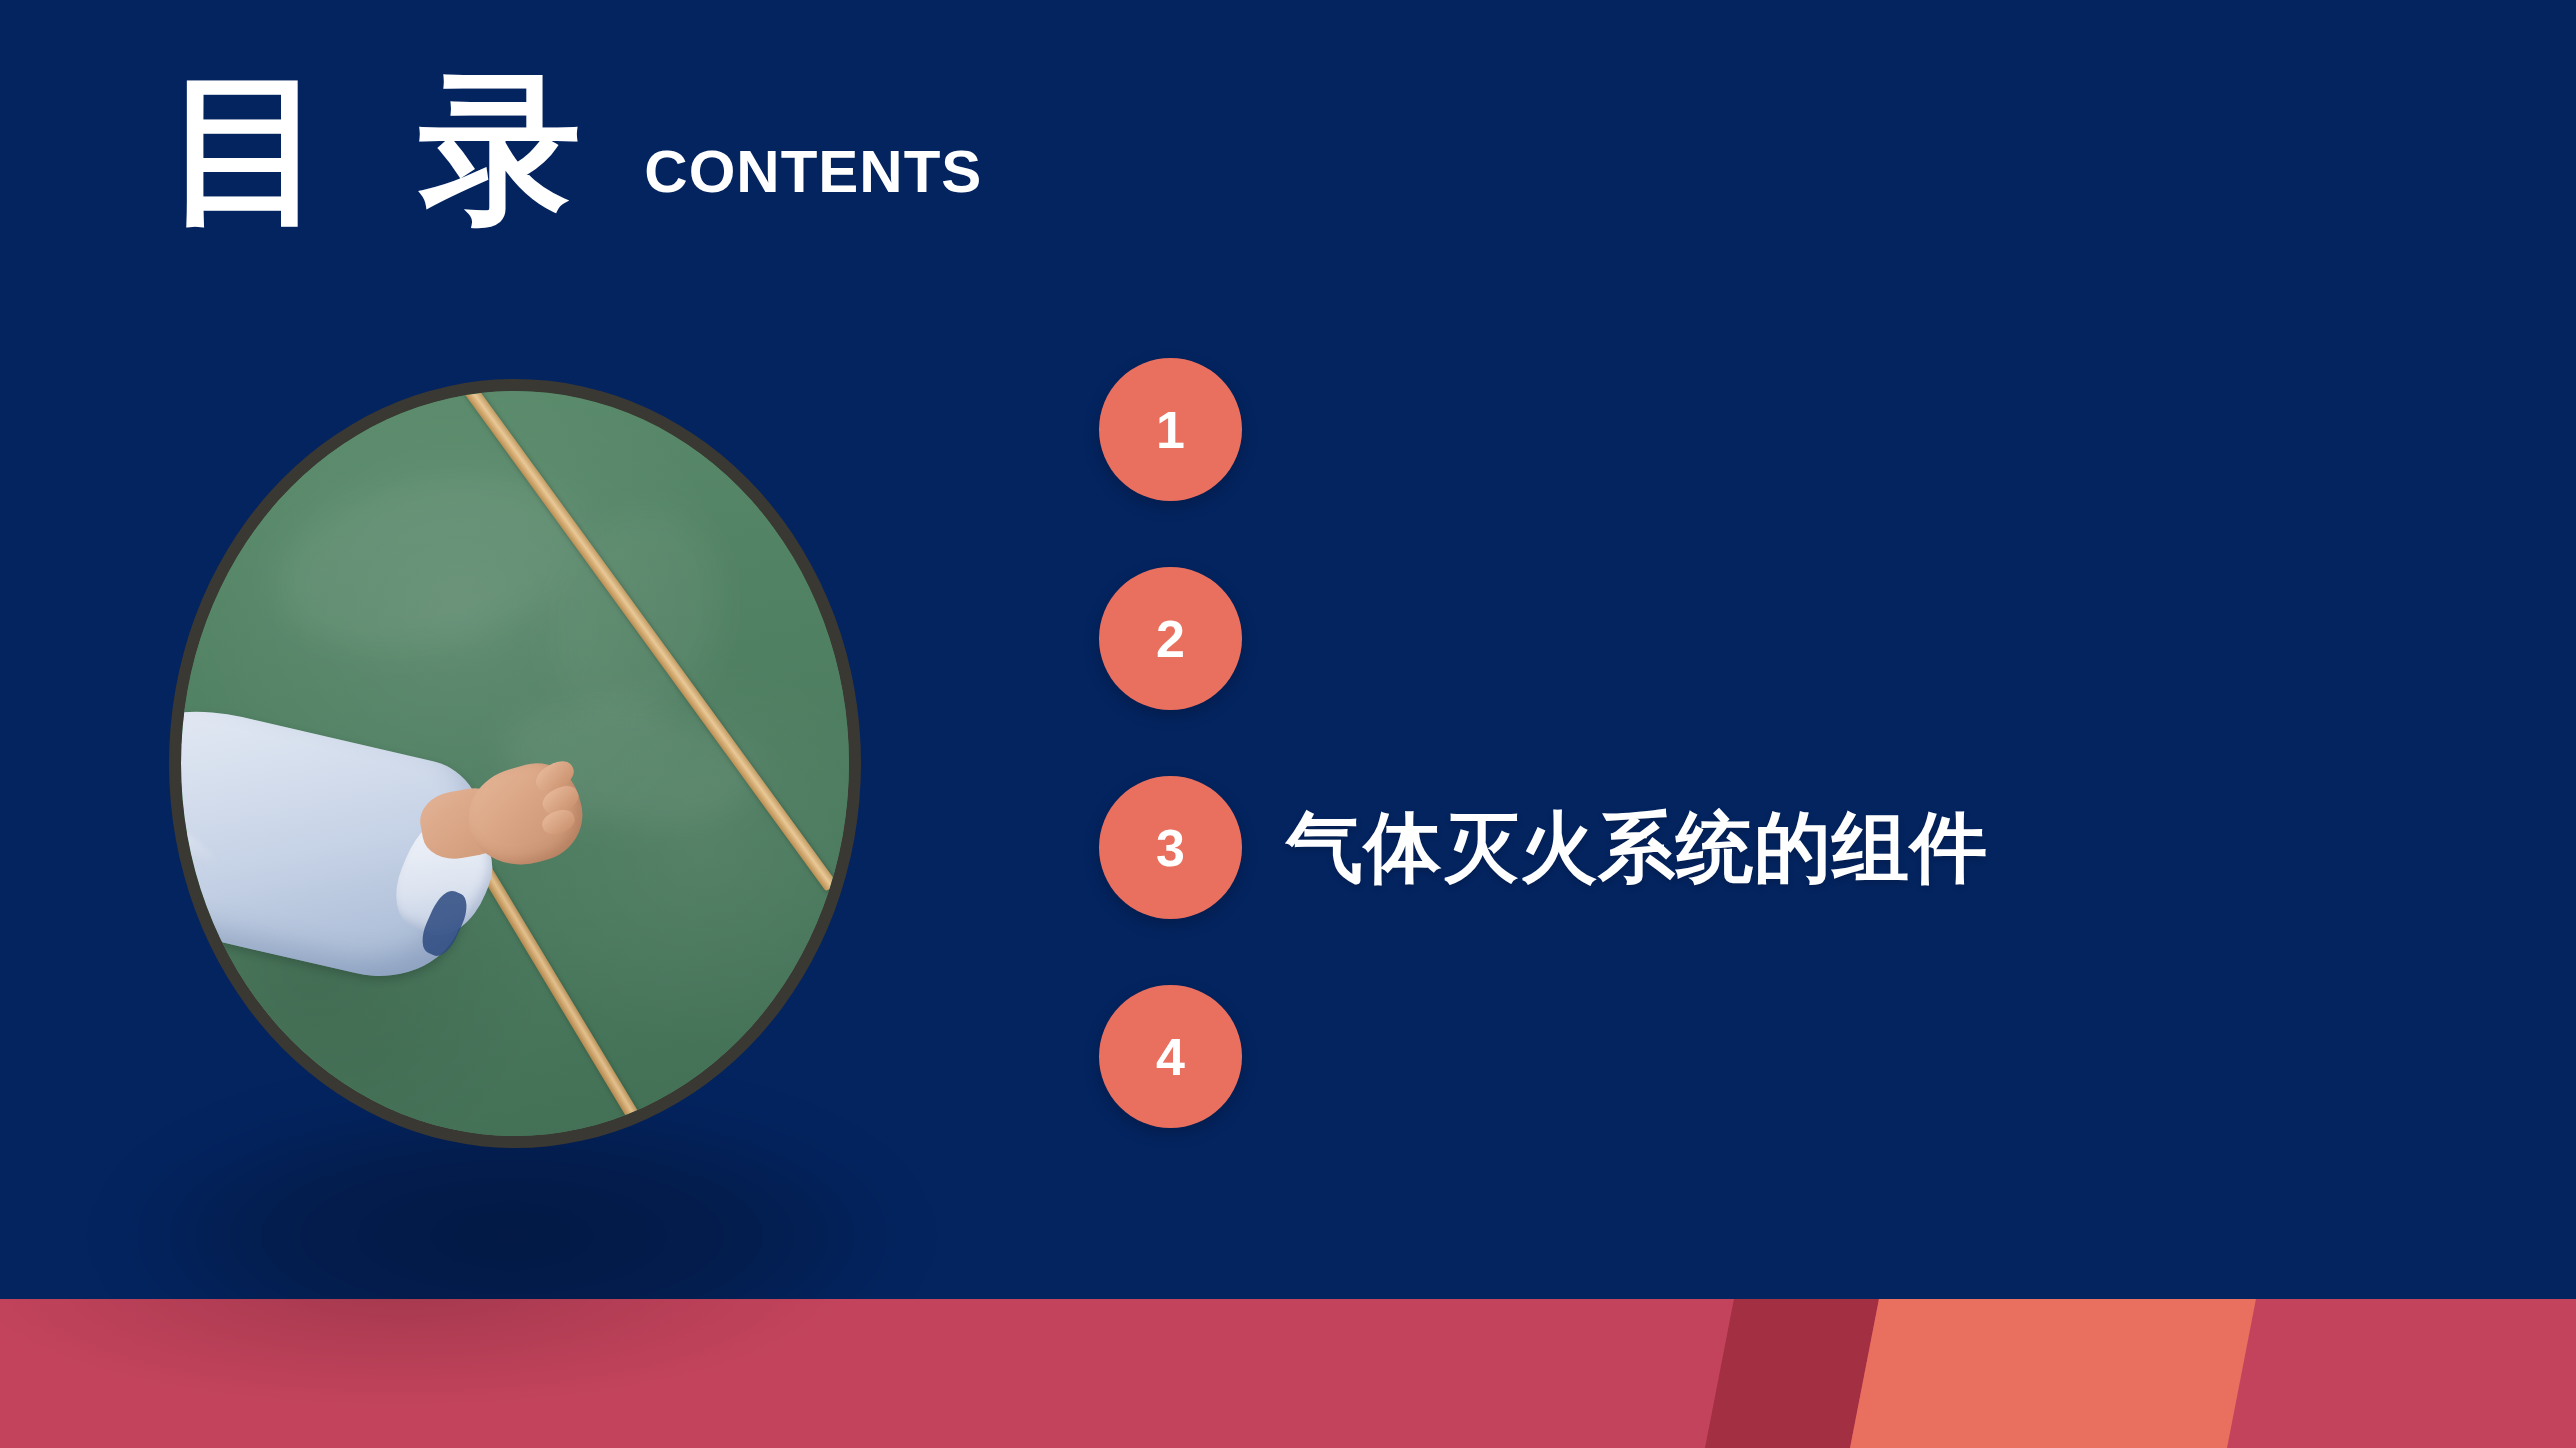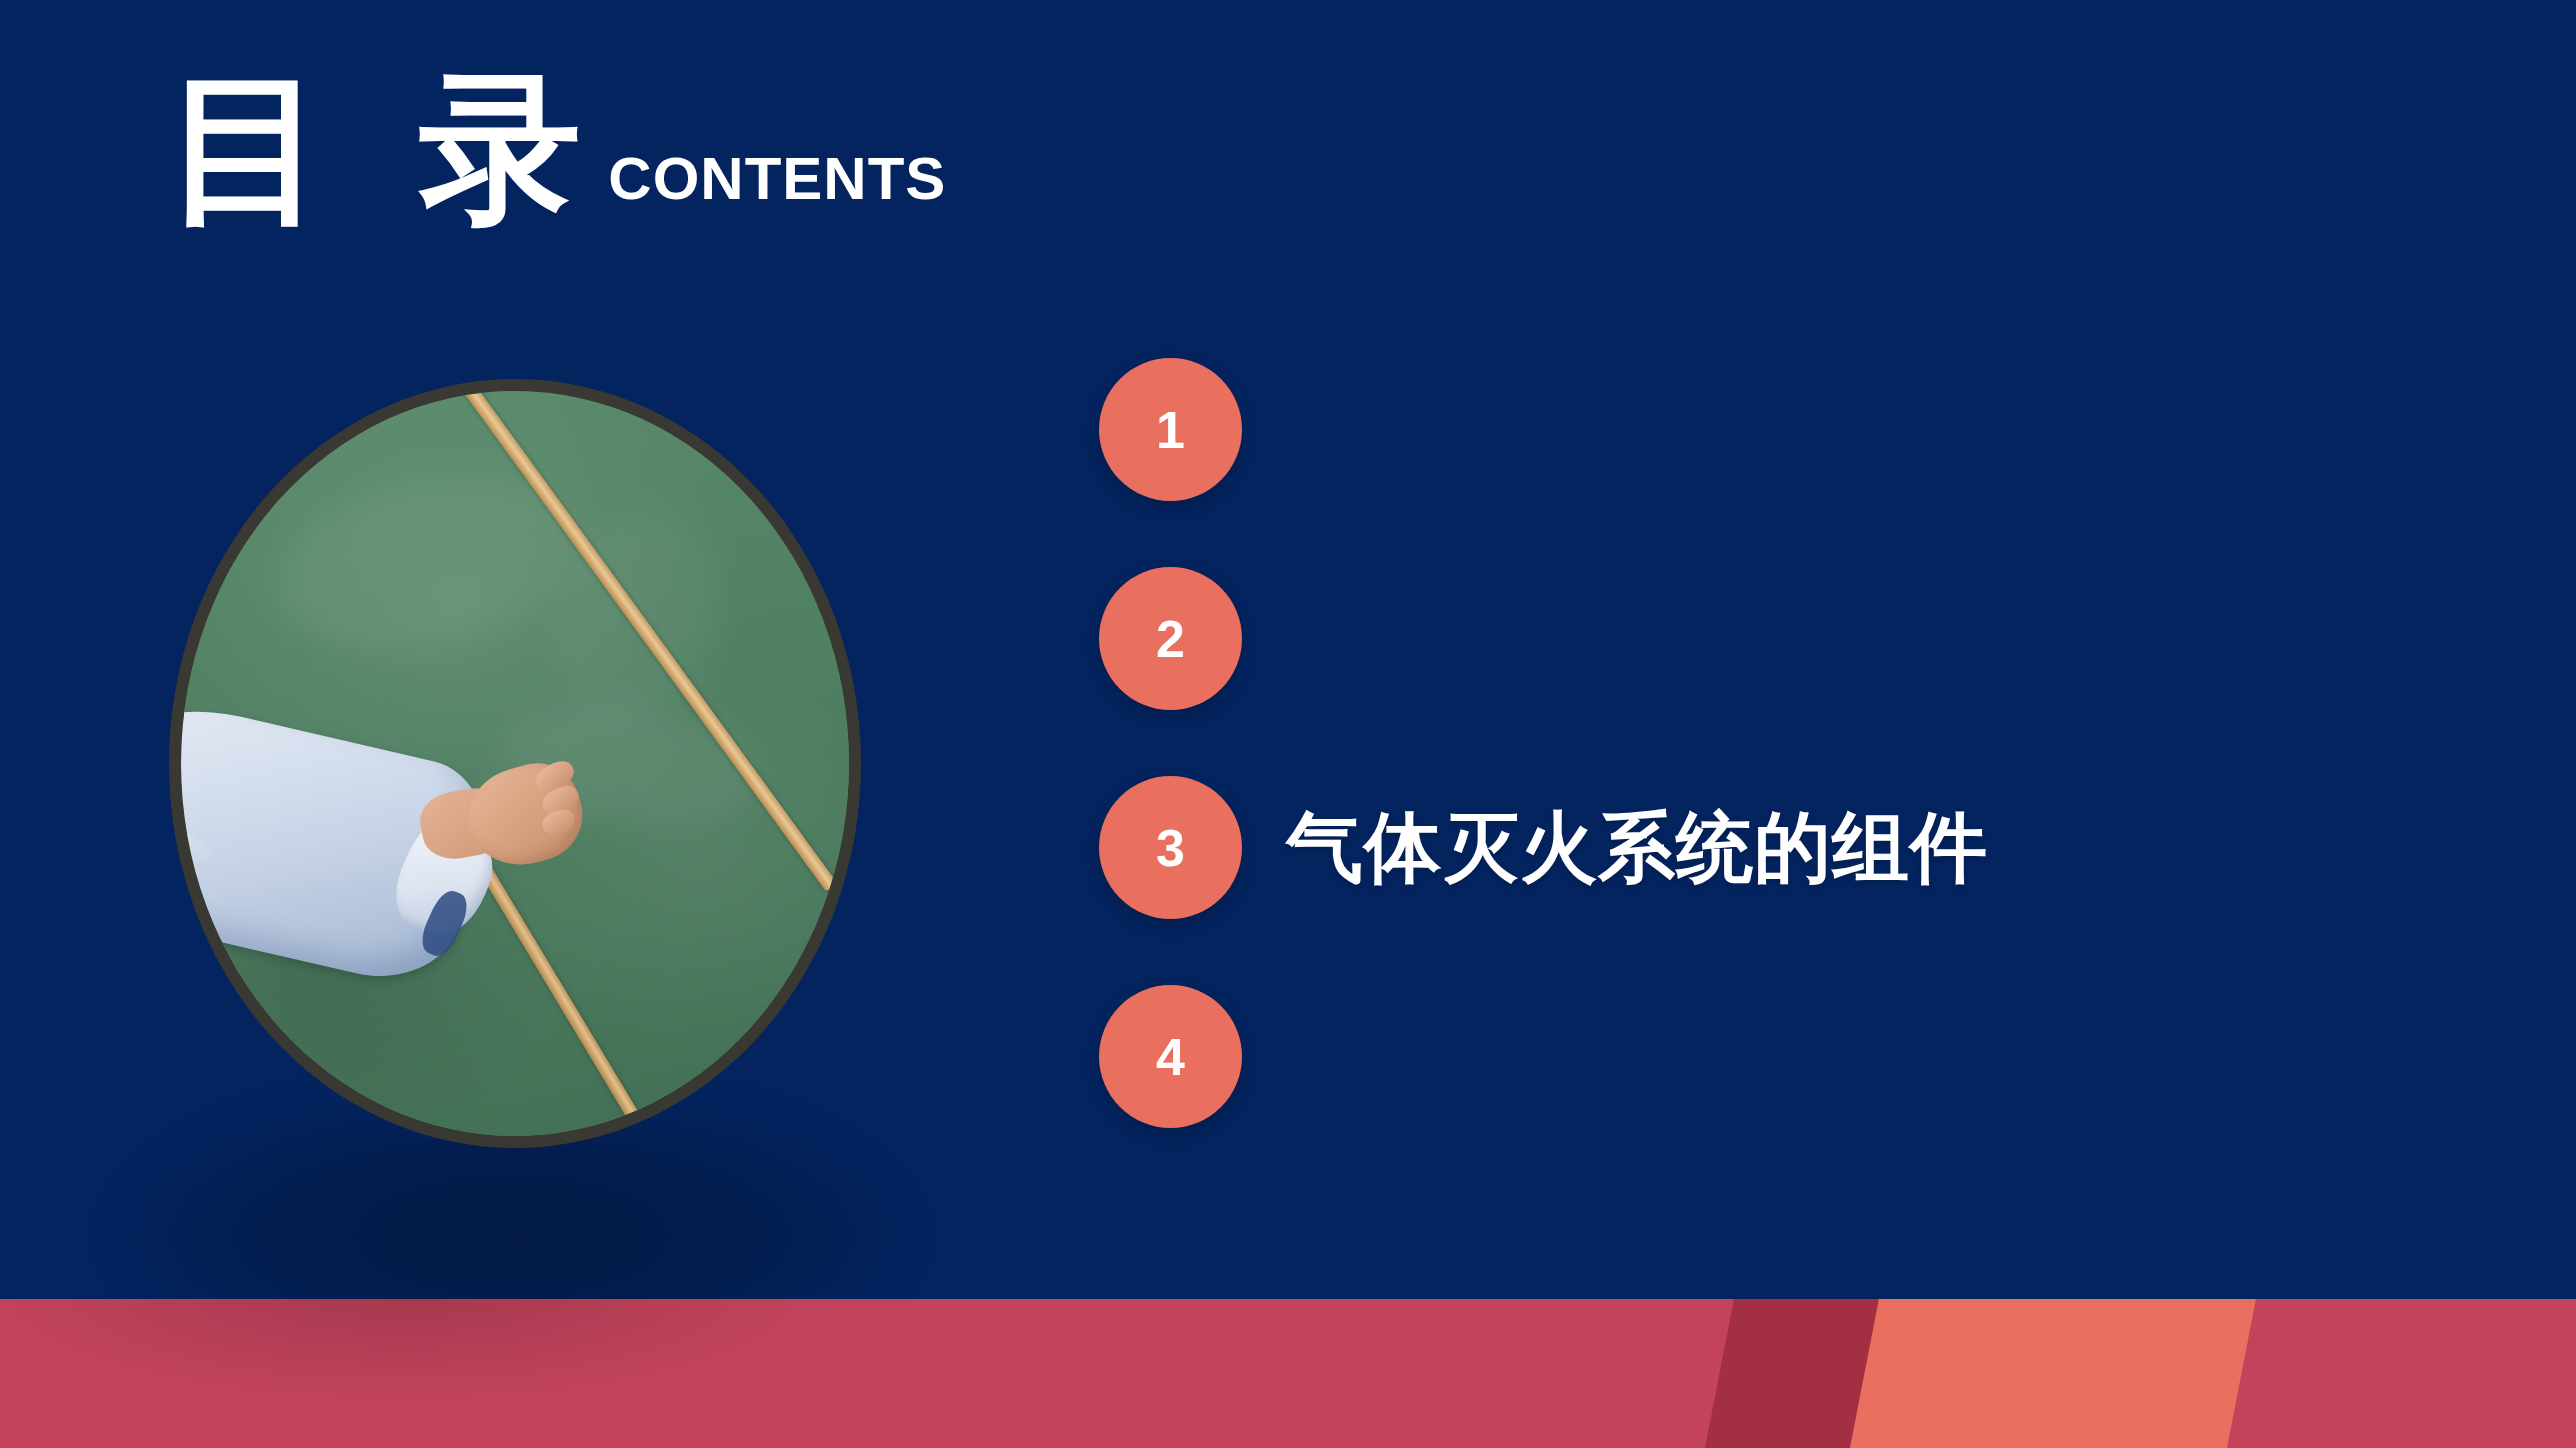--- a/index.html
+++ b/index.html
@@ -36,37 +36,38 @@
   }
 
   
   .title-block {
     position: absolute;
     left: 166px;
     top: 68px;
     display: flex;
     align-items: flex-end;
     white-space: nowrap;
+    gap: 36px;
   }
   .title-cn {
     color: #ffffff;
     font-size: 162px;
     font-weight: bold;
     line-height: 1;
     letter-spacing: 17.4px;
     font-family: "DejaVu Sans", "Liberation Sans", sans-serif;
   }
   .title-en {
     color: #ffffff;
     font-size: 60px;
     font-weight: bold;
     line-height: 1;
     letter-spacing: 1px;
     margin-left: 9.7px;
-    margin-bottom: 21px;
+    margin-bottom: 28px;
     font-family: "Liberation Sans", sans-serif;
     text-align: right;
   }
 
   
   .photo-circle {
     position: absolute;
     left: 169px;
     top: 379px;
     width: 692px;

